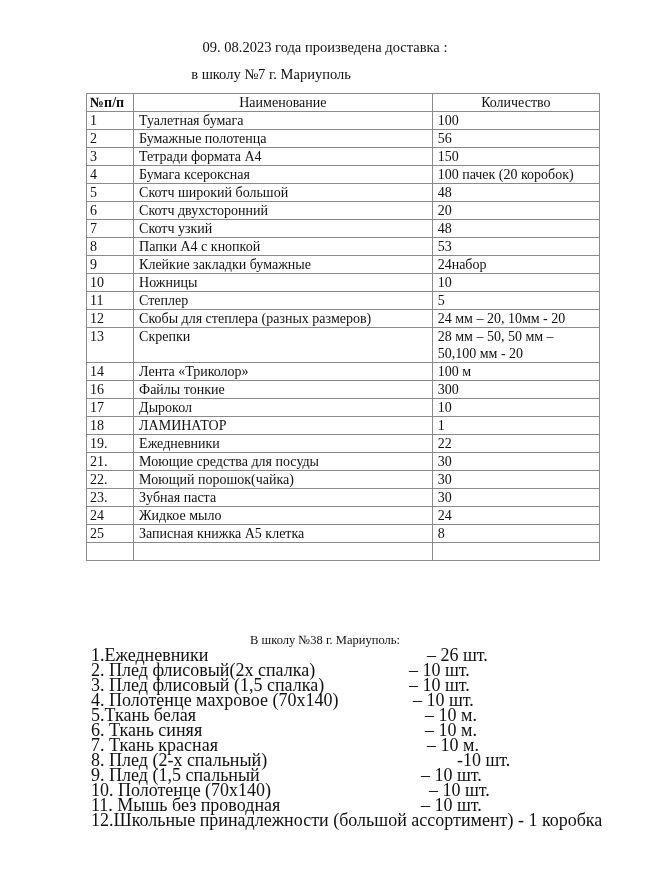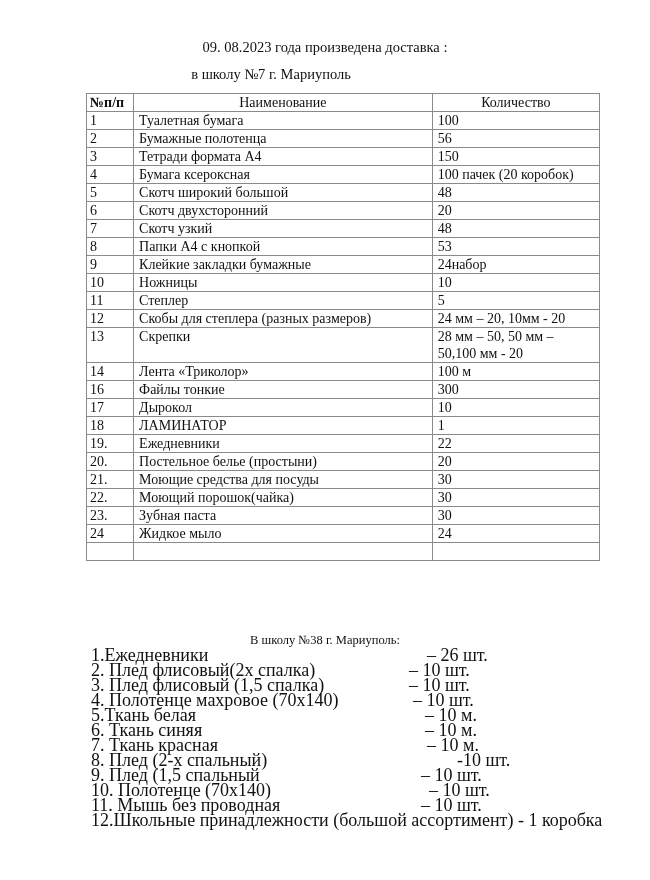--- a/index.html
+++ b/index.html
@@ -141,43 +141,43 @@
         <td class="c-num">18</td>
         <td>ЛАМИНАТОР</td>
         <td>1</td>
       </tr>
       <tr>
         <td class="c-num">19.</td>
         <td>Ежедневники</td>
         <td>22</td>
       </tr>
       <tr>
-        <td class="c-num">20.</td>
-        <td>Постельное белье (простыни)</td>
-        <td>20</td>
-      </tr>
-      <tr>
         <td class="c-num">21.</td>
         <td>Моющие средства для посуды</td>
         <td>30</td>
       </tr>
       <tr>
         <td class="c-num">22.</td>
         <td>Моющий порошок(чайка)</td>
         <td>30</td>
       </tr>
       <tr>
         <td class="c-num">23.</td>
         <td>Зубная паста</td>
         <td>30</td>
       </tr>
       <tr>
         <td class="c-num">24</td>
         <td>Жидкое мыло</td>
         <td>24</td>
+      </tr>
+      <tr>
+        <td class="c-num">25</td>
+        <td>Записная книжка А5 клетка</td>
+        <td>8</td>
       </tr>
       <tr>
         <td class="c-num">&nbsp;</td>
         <td>&nbsp;</td>
         <td>&nbsp;</td>
       </tr>
     </tbody>
 </table>
 
 <div class="school2-title">В школу №38 г. Мариуполь:</div>

